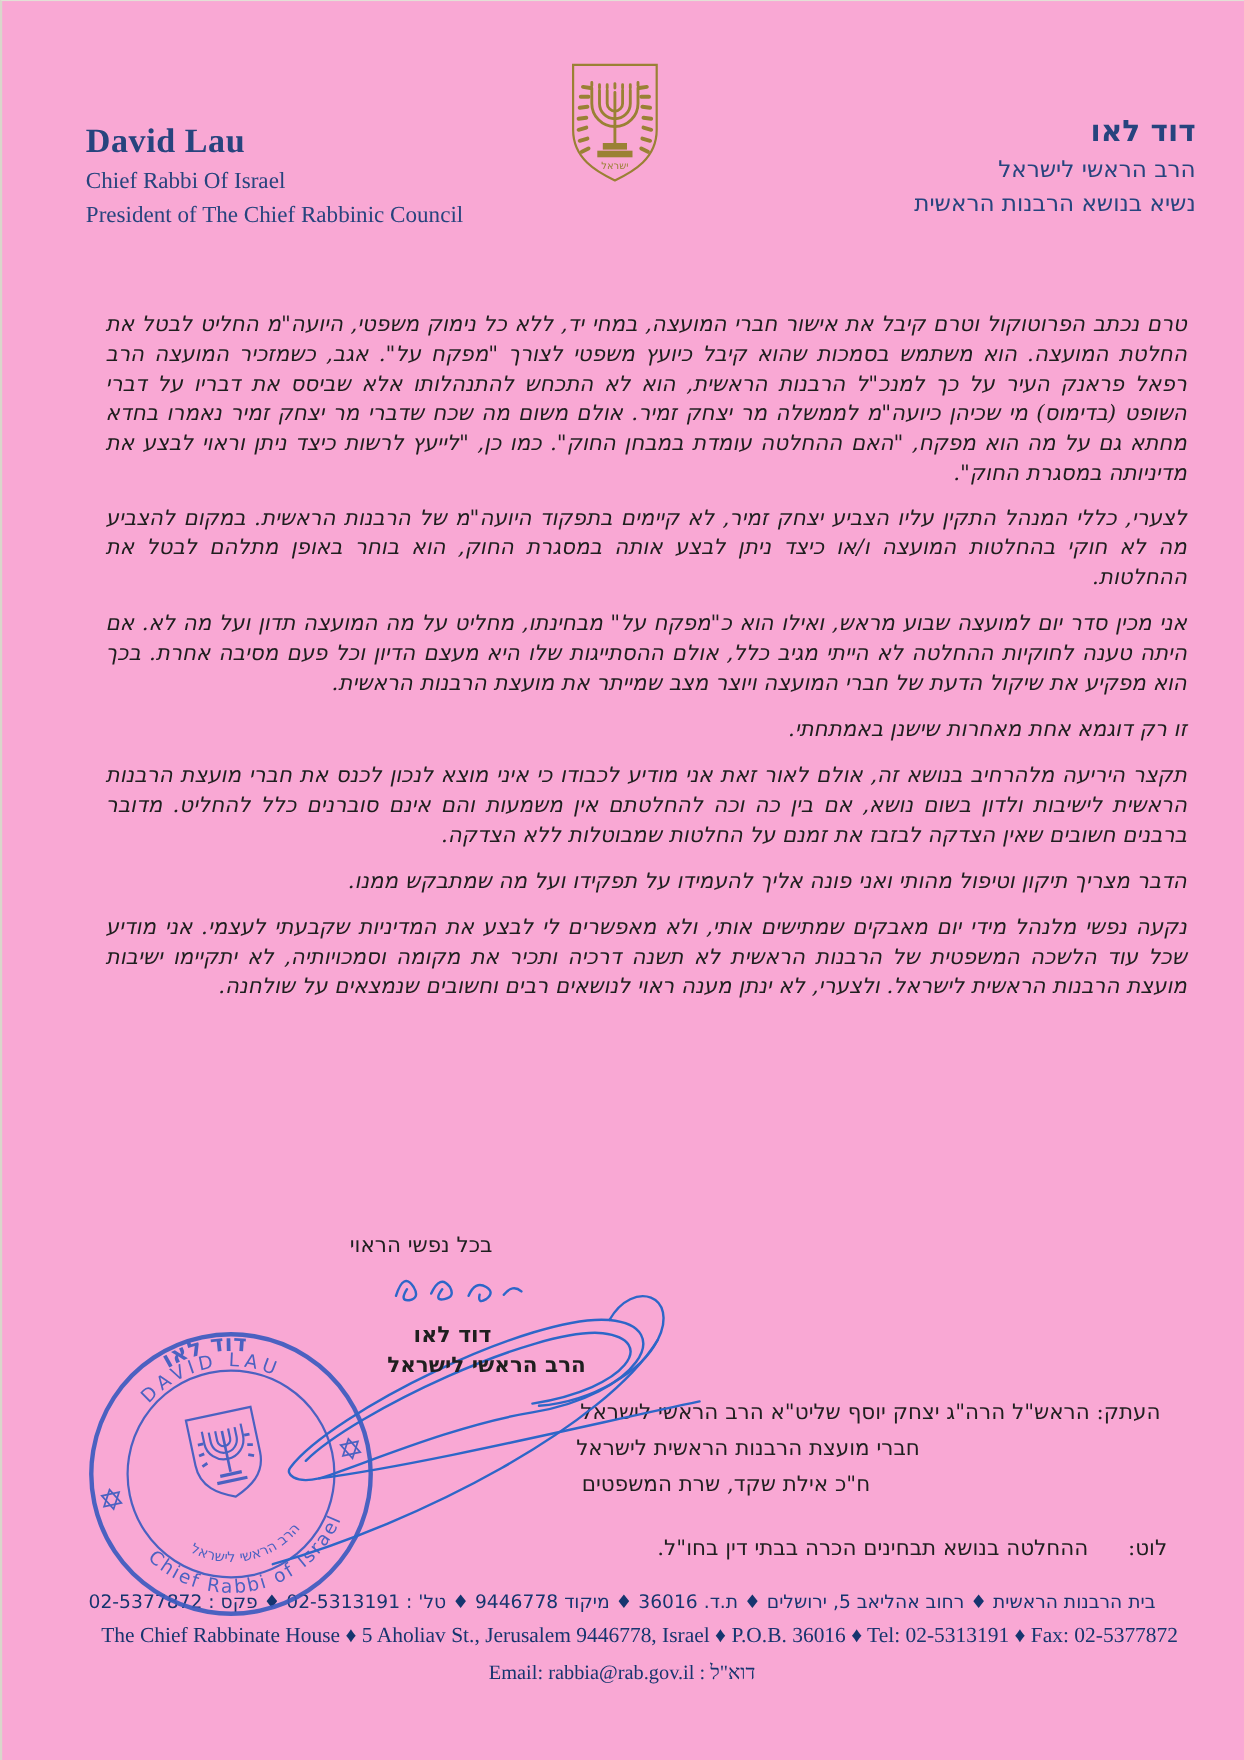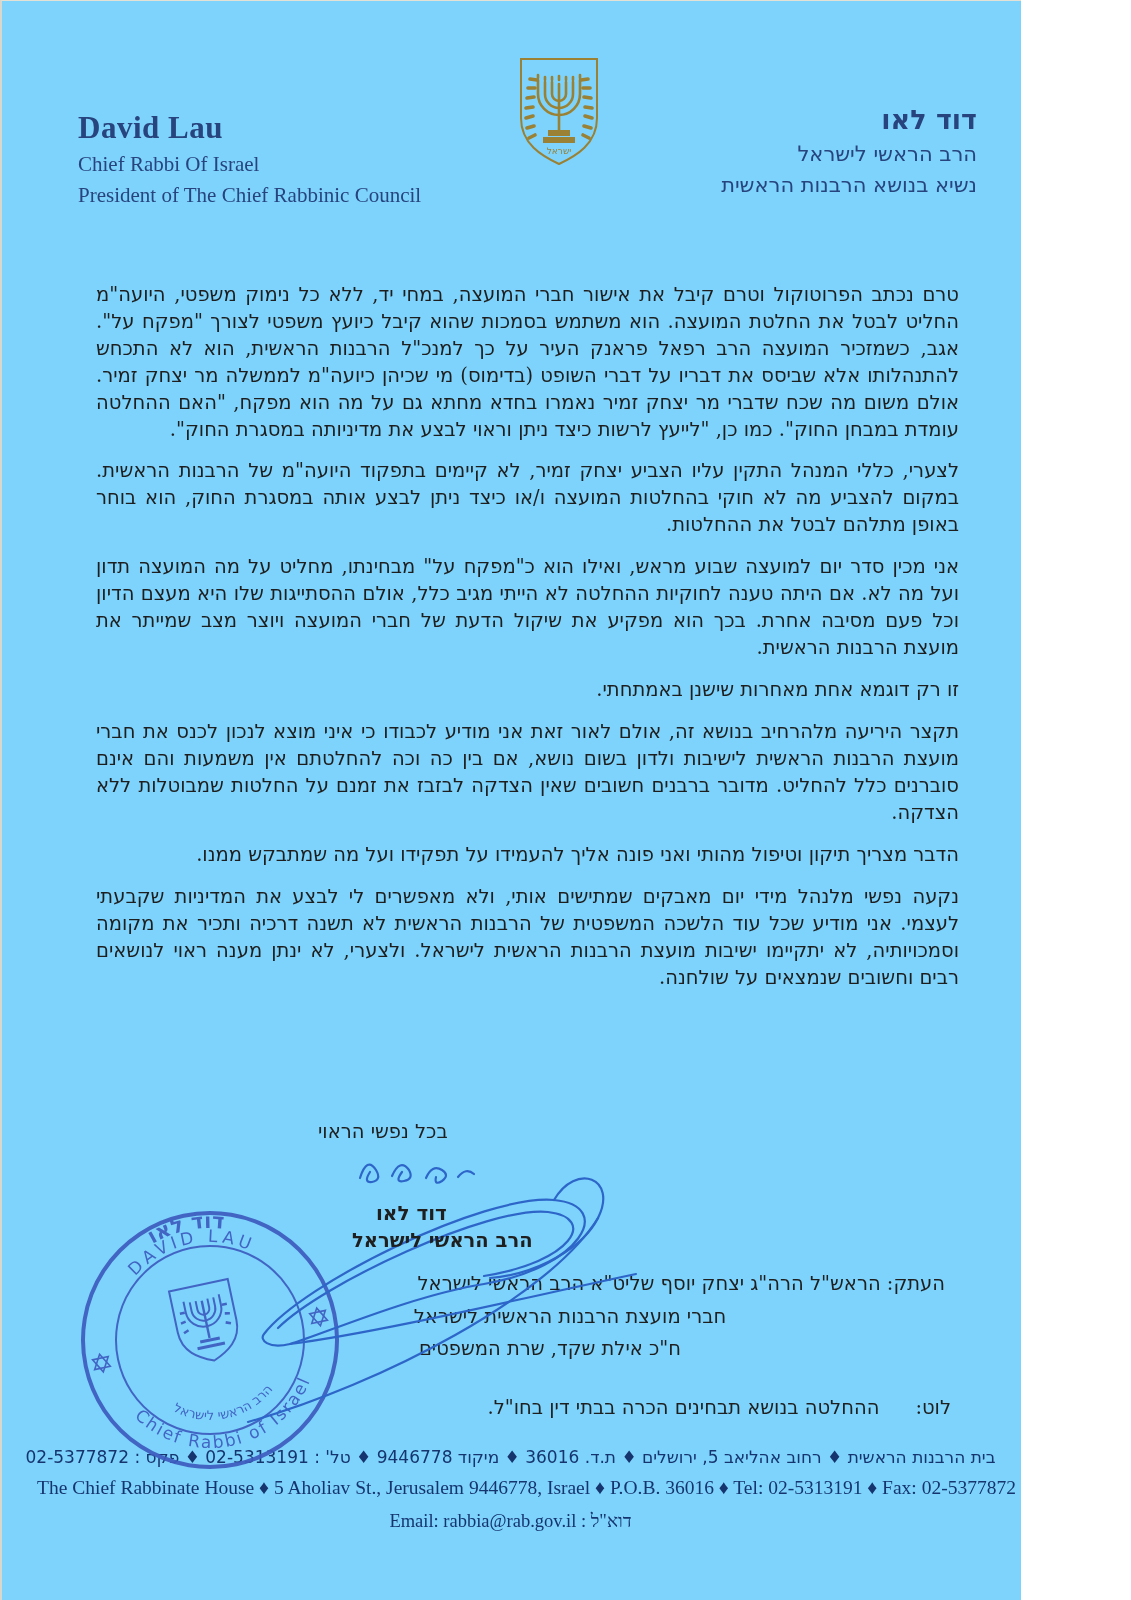--- a/index.html
+++ b/index.html
@@ -1,18 +1,18 @@
 <!DOCTYPE html>
 <html lang="he"><head>
 <meta charset="utf-8">
 <style>
   html,body{margin:0;padding:0;background:#ffffff;}
   .page{
-    position:relative;width:1021px;height:1600px;overflow:hidden;
-    background:#7dd3fc;
+    position:relative;width:1131px;height:1600px;overflow:hidden;
+    background:#f9a8d4;
     font-family:"DejaVu Serif","DejaVu Sans",serif;
     color:#1f1f1f;
   }
   .page::before{ 
     content:"";position:absolute;left:0;top:0;width:100%;height:100%;
     border-left:2px solid #d9d6cb;border-top:1px solid #e3e0d6;pointer-events:none;
   }
   
   .hdr-left{position:absolute;left:78px;top:110px;color:#27447e;}
   .hdr-left .name{font-size:31px;font-weight:bold;letter-spacing:.5px;
@@ -23,21 +23,21 @@
     font-family:"DejaVu Sans","DejaVu Serif",sans-serif;}
   .hdr-right .name{font-size:27px;font-weight:bold;}
   .hdr-right .sub{font-size:21px;margin-top:7px;}
   .emblem{position:absolute;left:512px;top:54px;}
   
   .letter-body{
     position:absolute;left:96px;right:44px;top:281px;
     direction:rtl;text-align:justify;
     font-size:19.5px;line-height:27px;color:#1e1e1e;
   }
-  .letter-body p{margin:0 18px 14px 0;}
+  .letter-body p{margin:0 8px 14px 0;font-style:italic;}
   .letter-body p.sp{margin-bottom:15px;}
   
   .salutation{position:absolute;left:318px;top:1120px;font-size:19.5px;direction:rtl;}
   .signer-name{position:absolute;left:376px;top:1201px;font-size:20px;font-weight:bold;direction:rtl;}
   .signer-title{position:absolute;left:352px;top:1229px;font-size:19.5px;font-weight:bold;direction:rtl;}
   .signature-svg{position:absolute;left:232px;top:1126px;z-index:3;}
   .stamp-svg{position:absolute;left:70px;top:1200px;z-index:2;opacity:.92;}
   
   .cc{position:absolute;right:76px;top:1268px;width:690px;direction:rtl;
       font-size:19.5px;line-height:32.5px;}

